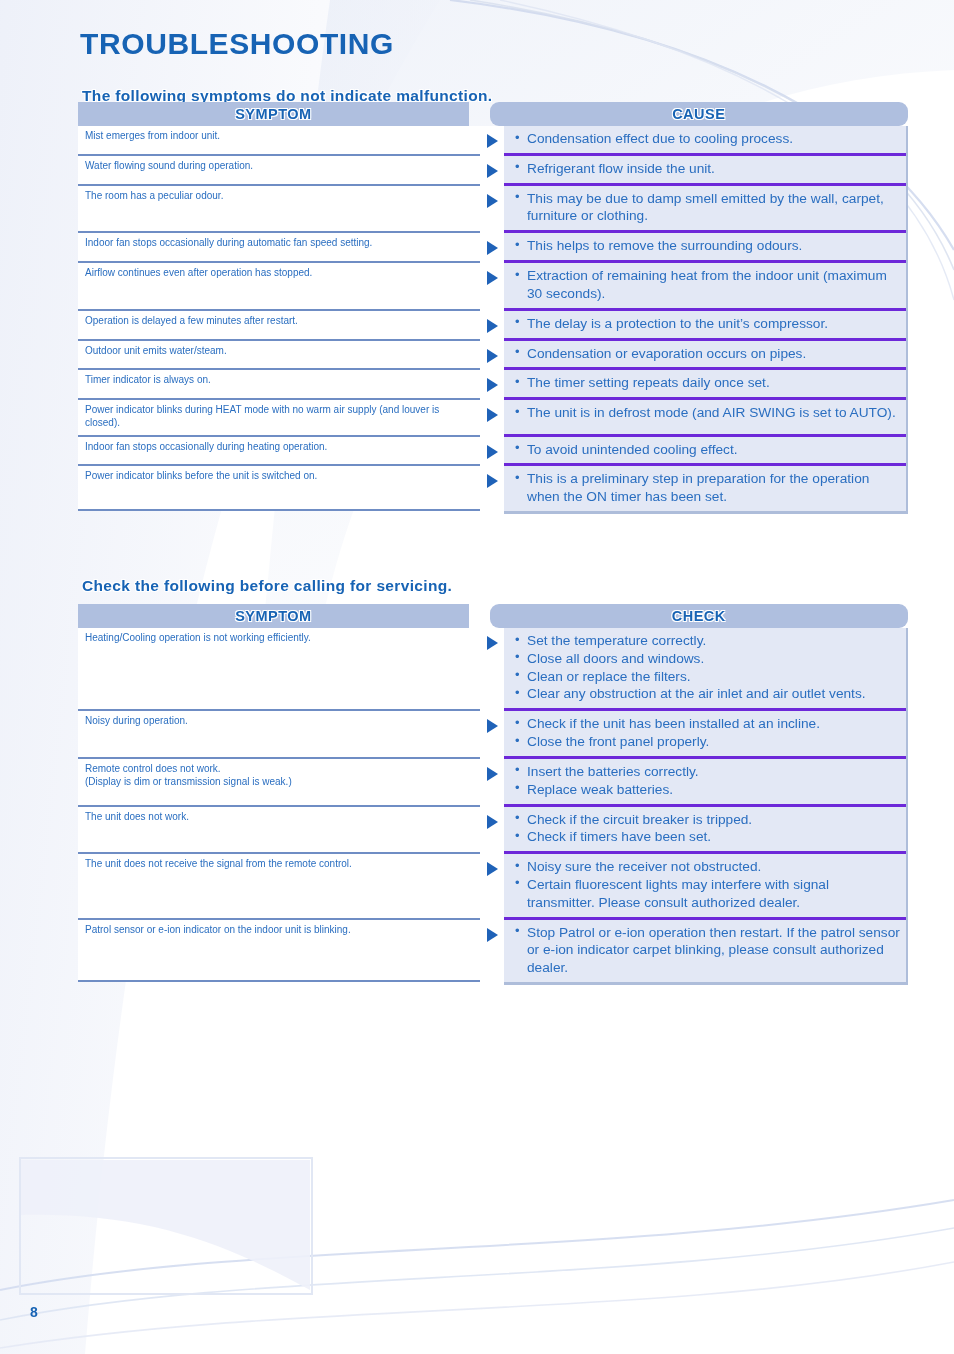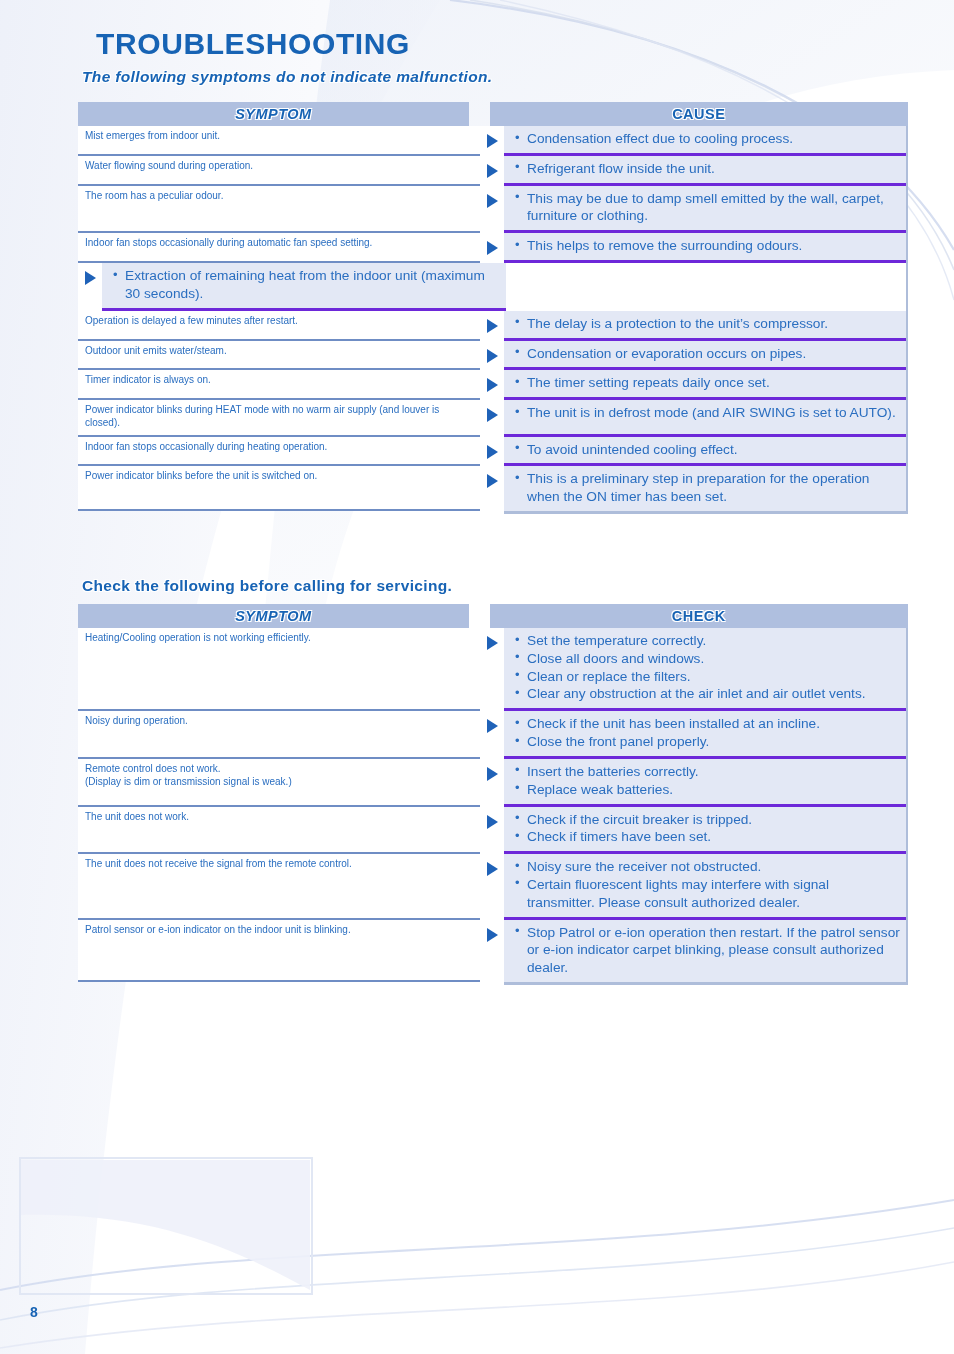--- a/index.html
+++ b/index.html
@@ -27,42 +27,42 @@
   
   #page {
     position: relative;
     z-index: 2;
     width: 954px;
     height: 1354px;
   }
 
   #page-title {
     position: absolute;
-    left: 96px;
+    left: 80px;
     top: 27px;
     font-size: 30px;
     font-weight: bold;
     color: #1763b4;
     letter-spacing: 0.6px;
   }
 
   .section-heading {
     position: absolute;
     left: 82px;
     font-size: 15.5px;
     font-weight: bold;
     color: #1763b4;
     letter-spacing: 0.35px;
     text-shadow:
        1px  1px 0 #ffffff,
       -1px  1px 0 #ffffff,
        1px -1px 0 #ffffff,
       -1px -1px 0 #ffffff;
   }
-  #heading-1 { top: 68px; font-style: italic; }
+  #heading-1 { top: 87px; }
   #heading-2 { top: 577px; }
 
   
   .tbl {
     position: absolute;
     left: 78px;
     width: 830px;
   }
   #table-1 { top: 102px; }
   #table-2 { top: 604px; }
@@ -80,23 +80,23 @@
     font-size: 14.5px;
     font-weight: bold;
     color: #1763b4;
     letter-spacing: 0.5px;
     text-shadow:
        1px  1px 0 #ffffff,
       -1px  1px 0 #ffffff,
        1px -1px 0 #ffffff,
       -1px -1px 0 #ffffff;
   }
-  .hdr-sym { width: 452px; font-style: italic; }
+  .hdr-sym { width: 452px; }
   .hdr-gap { width: 24px; }
-  .hdr-chk { width: 484px; }
+  .hdr-chk { width: 484px; border-radius: 9px; }
 
   .tbl-body { position: relative; }
 
   .trow {
     display: flex;
     align-items: stretch;
   }
   .cell-symptom {
     width: 402px;
     box-sizing: border-box;
@@ -273,20 +273,23 @@
           <div class="cell-arrow">
             <div class="arrow-icon"></div>
           </div>
           <div class="cell-check">
             <ul class="bullet-list">
               <li>This helps to remove the surrounding odours.</li>
             </ul>
           </div>
         </div>
         <div class="trow">
+          <div class="cell-symptom">
+            <div class="cell-text">Airflow continues even after operation has stopped.</div>
+          </div>
           <div class="cell-arrow">
             <div class="arrow-icon"></div>
           </div>
           <div class="cell-check">
             <ul class="bullet-list">
               <li>Extraction of remaining heat from the indoor unit (maximum 30 seconds).</li>
             </ul>
           </div>
         </div>
         <div class="trow">

